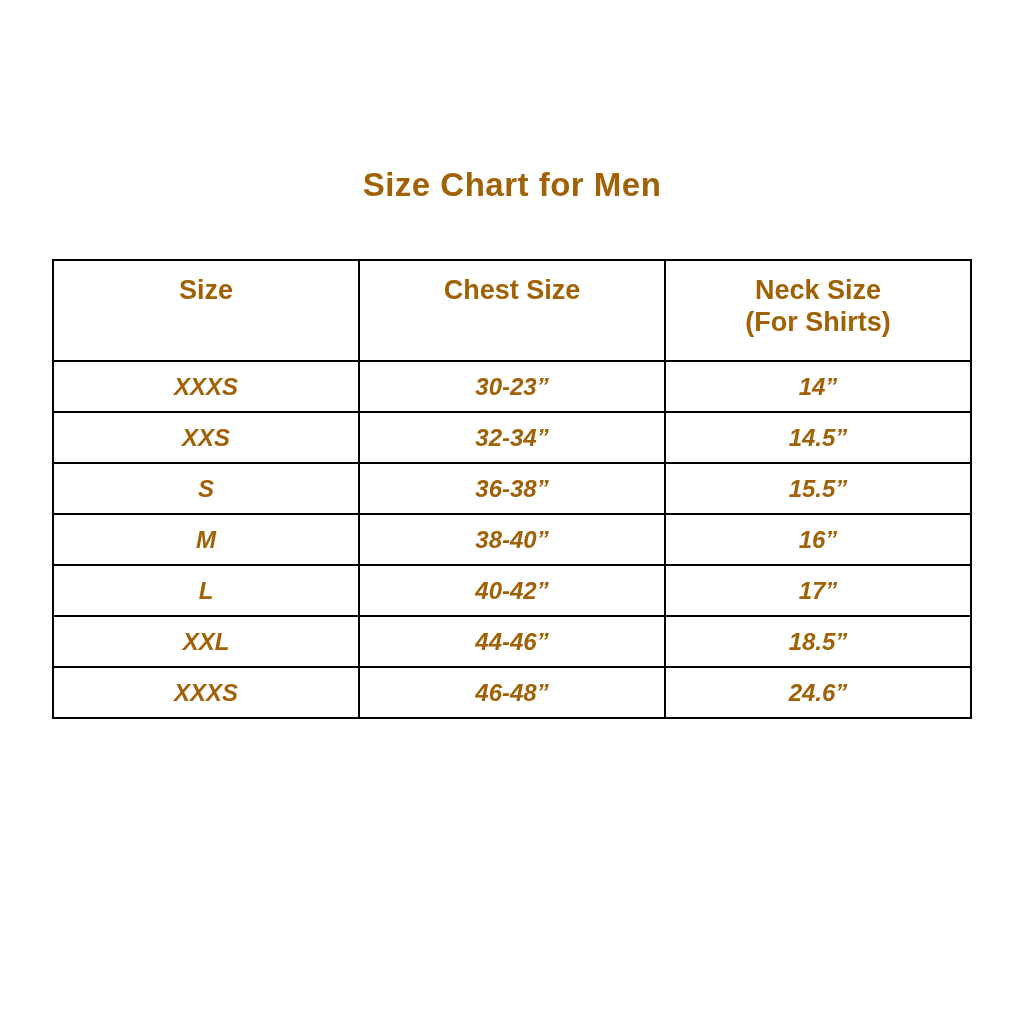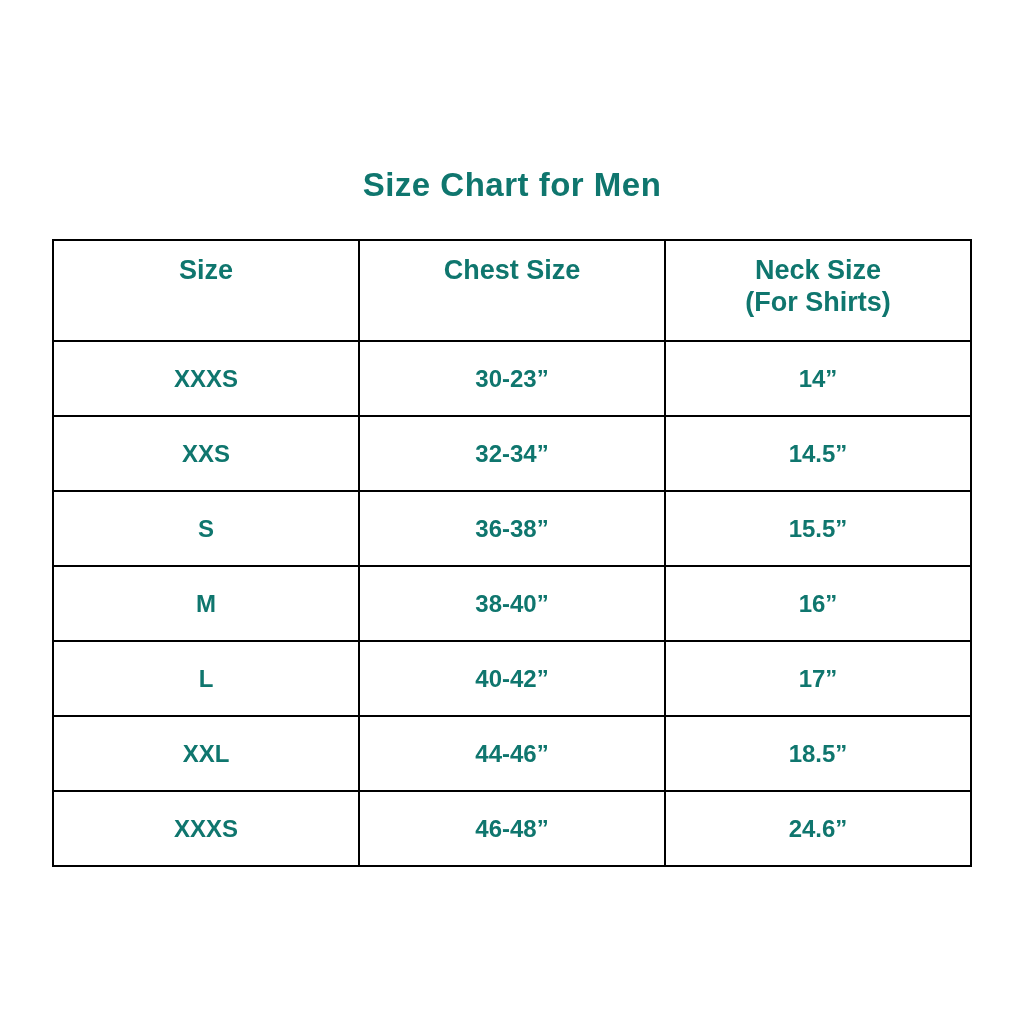--- a/index.html
+++ b/index.html
@@ -6,36 +6,36 @@
     margin: 0;
     padding: 0;
     background: #ffffff;
   }
   .page {
     position: relative;
     width: 1024px;
     height: 1024px;
     background: #ffffff;
     font-family: "Liberation Sans", sans-serif;
-    color: #0f766e;
+    color: #a16207;
   }
   .chart-title {
     position: absolute;
     top: 166px;
     left: 0;
     width: 100%;
     text-align: center;
     font-size: 33px;
     font-weight: bold;
     letter-spacing: 0.5px;
     margin: 0;
   }
   table.size-chart {
     position: absolute;
-    top: 239px;
+    top: 259px;
     left: 52px;
     width: 920px;
     border-collapse: collapse;
     table-layout: fixed;
   }
   table.size-chart th,
   table.size-chart td {
     border: 2px solid #000000;
     text-align: center;
     font-weight: bold;
@@ -46,21 +46,22 @@
     font-size: 27px;
     line-height: 32px;
     vertical-align: top;
     padding-top: 13px;
     white-space: pre-line;
   }
   table.size-chart td {
     height: 49px;
     font-size: 24px;
     vertical-align: middle;
-    padding: 12px;
+    padding: 0;
+    font-style: italic;
   }
 </style>
 </head>
 <body>
 
 <div class="page">
 
   <h1 class="chart-title">Size Chart for Men</h1>
 
   <table class="size-chart">

